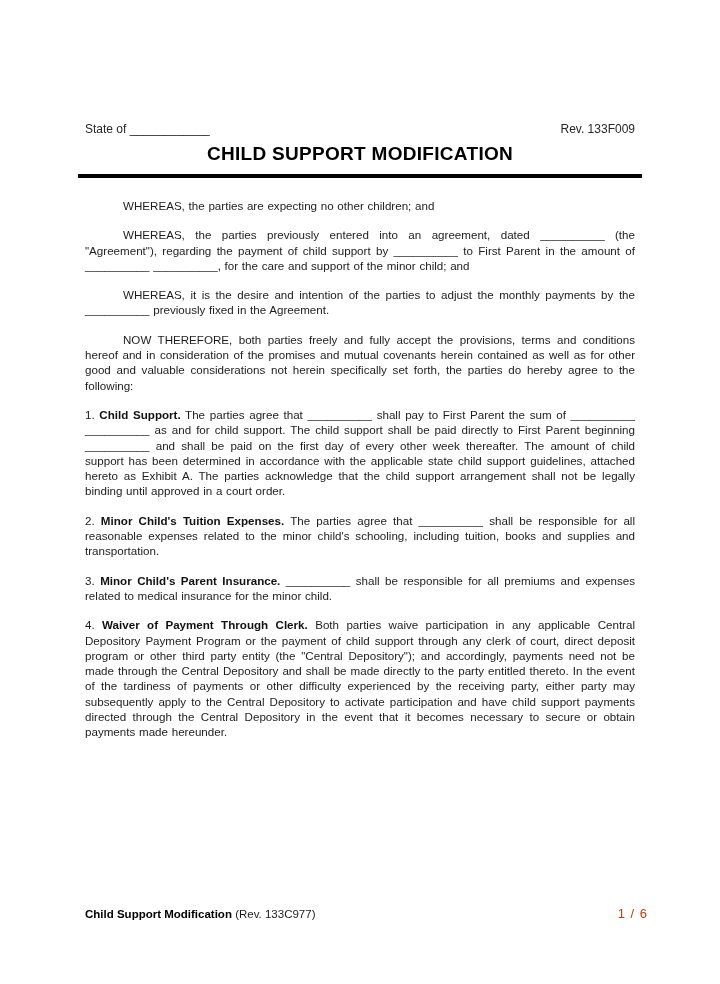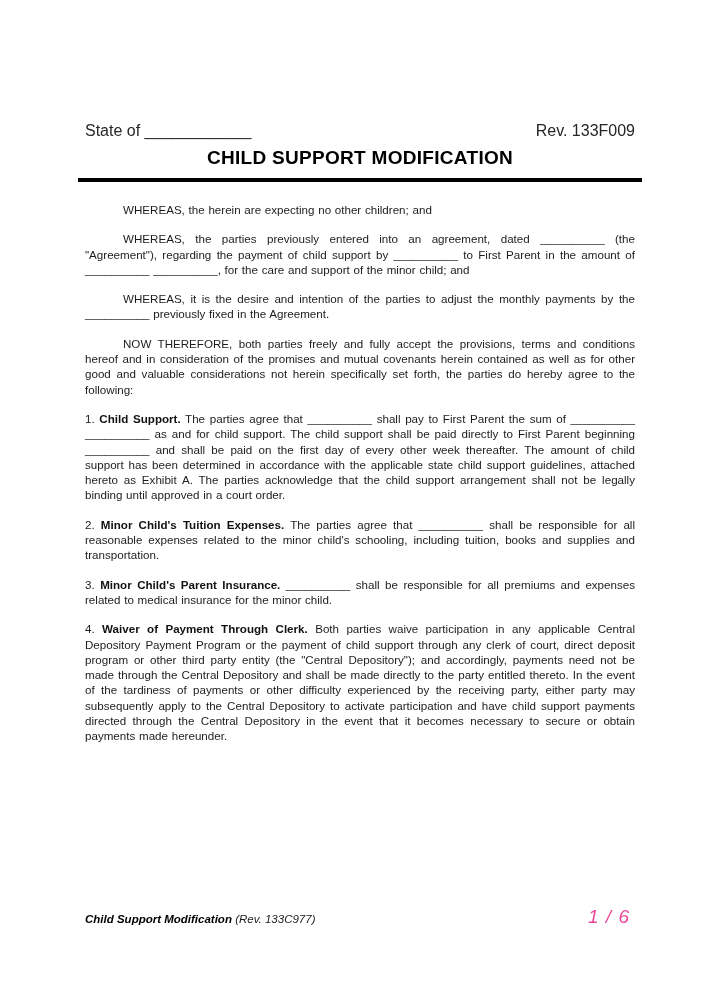--- a/index.html
+++ b/index.html
@@ -20,21 +20,21 @@
   .content {
     position: absolute;
     left: 85px;
     right: 85px;
     top: 122px;
   }
   .header-row {
     display: flex;
     justify-content: space-between;
     align-items: baseline;
-    font-size: 16px;
+    font-size: 12px;
     color: #262626;
   }
   .title {
     text-align: center;
     font-size: 19px;
     font-weight: bold;
     letter-spacing: 0.3px;
     color: #000000;
     margin-top: 7px;
   }
@@ -50,50 +50,49 @@
     color: #1c1c1c;
     margin-bottom: 14px;
     word-spacing: 0.5px;
   }
   .para.indent { text-indent: 38px; }
   .section { text-indent: 0; }
   .section .heading { font-weight: bold; color: #111111; }
   .footer {
     position: absolute;
     left: 85px;
-    right: 90px;
+    right: 72px;
     top: 906px;
     display: flex;
     justify-content: space-between;
     align-items: baseline;
-    font-style: italic;
   }
   .footer .doc-name { font-size: 11.5px; color: #1c1c1c; }
   .footer .doc-name b { font-weight: bold; color: #000000; }
   .footer .page-num {
-    font-size: 19px;
-    color: #ec4899;
+    font-size: 13px;
+    color: #c2410c;
     letter-spacing: 1px;
   }
 </style>
 </head>
 <body>
 
 <div class="page">
   <div class="content">
 
     <div class="header-row">
       <span>State of ____________</span>
       <span>Rev. 133F009</span>
     </div>
 
     <h1 class="title">CHILD SUPPORT MODIFICATION</h1>
     <div class="rule"></div>
 
-    <p class="para indent">WHEREAS, the herein are expecting no other children; and</p>
+    <p class="para indent">WHEREAS, the parties are expecting no other children; and</p>
     <p class="para indent">WHEREAS, the parties previously entered into an agreement, dated __________ (the "Agreement"), regarding the payment of child support by __________ to First Parent in the amount of __________ __________, for the care and support of the minor child; and</p>
     <p class="para indent">WHEREAS, it is the desire and intention of the parties to adjust the monthly payments by the __________ previously fixed in the Agreement.</p>
     <p class="para indent">NOW THEREFORE, both parties freely and fully accept the provisions, terms and conditions hereof and in consideration of the promises and mutual covenants herein contained as well as for other good and valuable considerations not herein specifically set forth, the parties do hereby agree to the following:</p>
 
     <p class="para section"><span>1. </span><span class="heading">Child Support.</span><span> The parties agree that __________ shall pay to First Parent the sum of __________ __________ as and for child support. The child support shall be paid directly to First Parent beginning __________ and shall be paid on the first day of every other week thereafter. The amount of child support has been determined in accordance with the applicable state child support guidelines, attached hereto as Exhibit A. The parties acknowledge that the child support arrangement shall not be legally binding until approved in a court order.</span></p>
 
     <p class="para section"><span>2. </span><span class="heading">Minor Child's Tuition Expenses.</span><span> The parties agree that __________ shall be responsible for all reasonable expenses related to the minor child's schooling, including tuition, books and supplies and transportation.</span></p>
 
     <p class="para section"><span>3. </span><span class="heading">Minor Child's Parent Insurance.</span><span> __________ shall be responsible for all premiums and expenses related to medical insurance for the minor child.</span></p>
 

